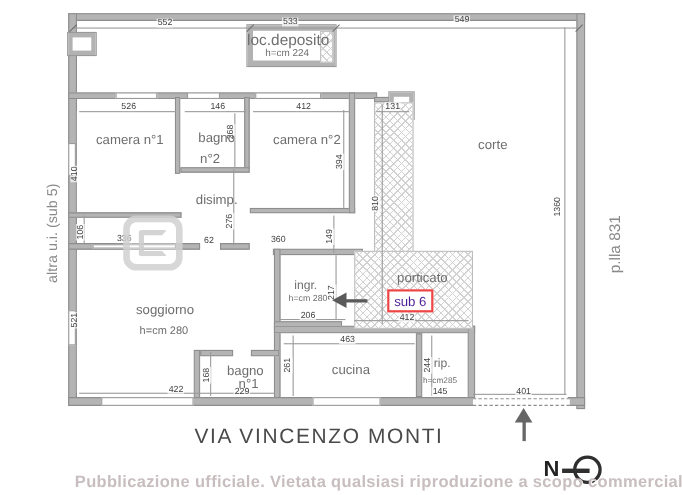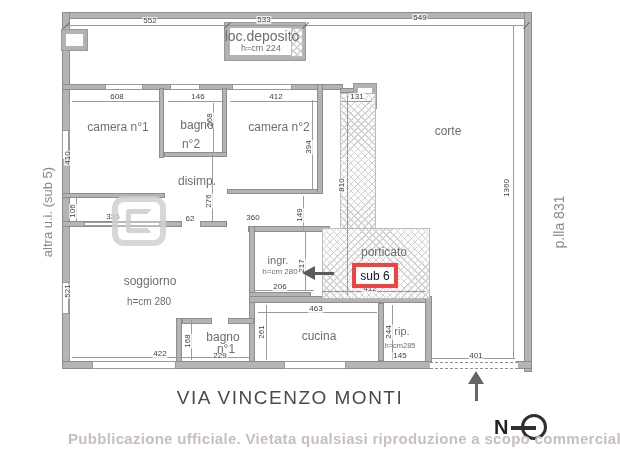--- a/index.html
+++ b/index.html
@@ -25,22 +25,22 @@
            text-shadow:0 0 1px rgba(185,185,185,.6);line-height:1;}
   #wm-logo{position:absolute;left:112px;top:196px;width:42px;height:38px;border:6px solid rgba(205,205,205,.8);
            border-radius:12px;background:rgba(255,255,255,.35);}
   #wm-logo-inner{position:absolute;left:8px;top:7px;width:16px;height:14px;border:5px solid rgba(205,205,205,.85);
            border-right-color:transparent;border-radius:3px;}
   #banner{position:absolute;left:68px;top:430px;font-size:15px;font-weight:bold;letter-spacing:.3px;
           color:rgba(197,186,188,.95);text-shadow:1px 1px 0 rgba(255,255,255,.95);white-space:nowrap;}
   #street{position:absolute;left:290px;top:398px;transform:translate(-50%,-50%);
           font-size:19px;letter-spacing:1.5px;color:#4a4a4a;}
   #sub6{position:absolute;left:352px;top:263px;width:38px;height:17px;background:#fff;
-        border:4px solid #ef4444;display:flex;align-items:center;justify-content:center;
-        font-size:12px;color:#0f172a;}
+        border:2px solid #ef4444;display:flex;align-items:center;justify-content:center;
+        font-size:12px;color:#4c1d95;}
   .arrhead{position:absolute;width:0;height:0;}
 </style>
 </head>
 <body>
 
 <div id="stage">
 
   <div class="w" style="left:62px;top:12px;width:470px;height:7px"></div>
   <div class="w" style="left:524px;top:12px;width:8px;height:360px"></div>
   <div class="w" style="left:62px;top:12px;width:8px;height:357px"></div>
@@ -109,21 +109,21 @@
   <div class="line" style="left:303px;top:196px;width:1px;height:34px"></div>
   <div class="line" style="left:305px;top:232px;width:1px;height:58px"></div>
   <div class="line" style="left:191px;top:320px;width:1px;height:40px"></div>
   <div class="line" style="left:76px;top:196px;width:1px;height:25px"></div>
   <div class="line" style="left:266px;top:305px;width:1px;height:55px"></div>
   <div class="line" style="left:392px;top:305px;width:1px;height:55px"></div>
 
   <span class="dim" style="left:150px;top:21px">552</span>
   <span class="dim" style="left:264px;top:20px">533</span>
   <span class="dim" style="left:420px;top:18px">549</span>
-  <span class="dim" style="left:117px;top:97px">608</span>
+  <span class="dim" style="left:117px;top:97px">526</span>
   <span class="dim" style="left:198px;top:97px">146</span>
   <span class="dim" style="left:276px;top:97px">412</span>
   <span class="dim" style="left:357px;top:97px">131</span>
   <span class="dim r" style="left:68px;top:158px">410</span>
   <span class="dim r" style="left:210px;top:120px">268</span>
   <span class="dim r" style="left:309px;top:147px">394</span>
   <span class="dim r" style="left:73px;top:211px">106</span>
   <span class="dim" style="left:113px;top:217px">336</span>
   <span class="dim" style="left:190px;top:219px">62</span>
   <span class="dim" style="left:253px;top:218px">360</span>

